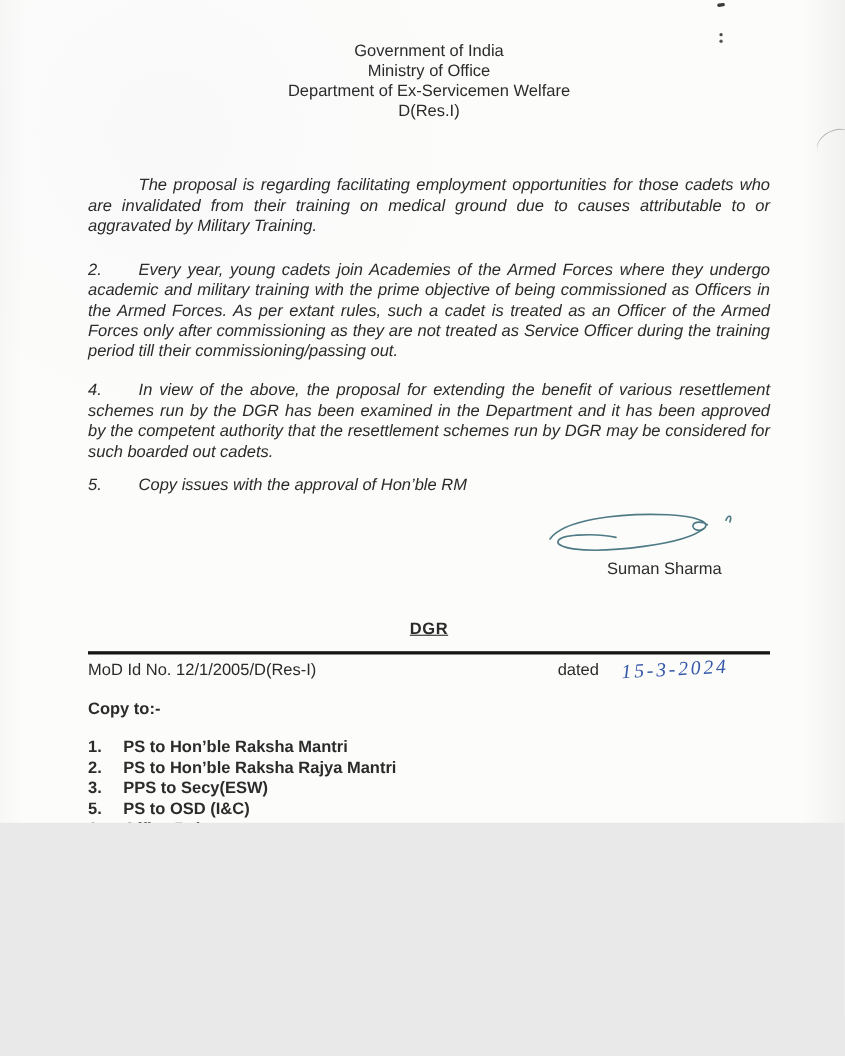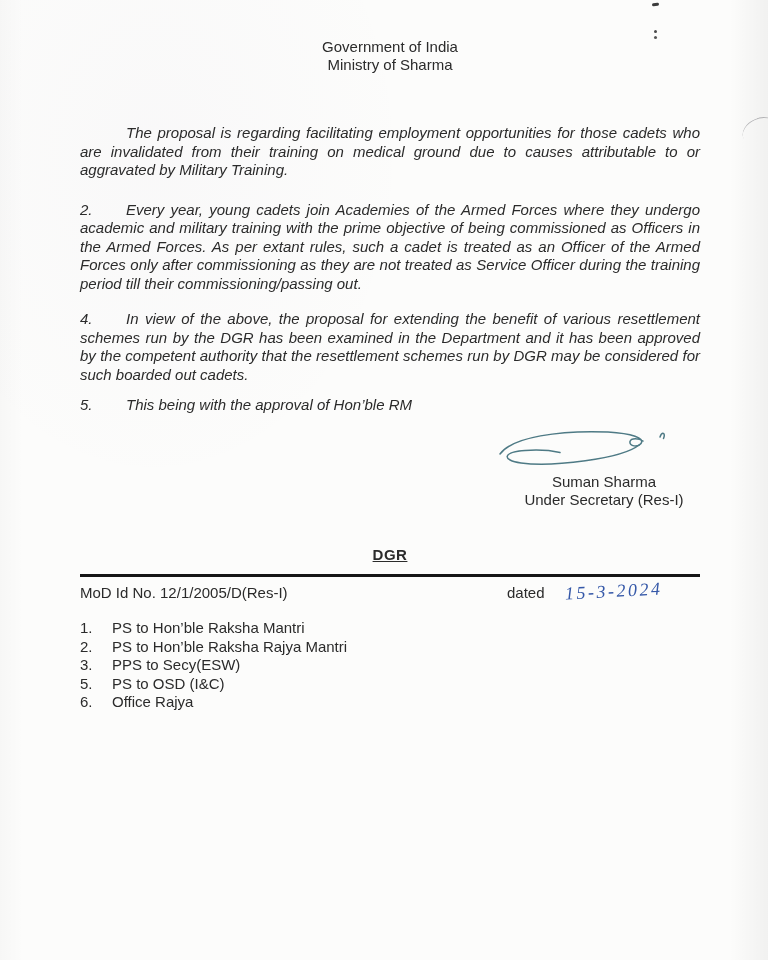--- a/index.html
+++ b/index.html
@@ -3,21 +3,21 @@
 <meta charset="utf-8">
 <style>
   html,body { margin:0; padding:0; }
   body {
     width:768px; height:960px;
     font-family:"Liberation Sans", sans-serif;
     background:#e9e9e9;
   }
   .page {
     position:relative;
-    width:768px; height:960px;
+    width:768px; height:748px;
     overflow:hidden;
     color:#2b2b2b;
     background:
       radial-gradient(ellipse at 20% 16%, rgba(120,100,160,0.025), transparent 30%),
       linear-gradient(to left, rgba(0,0,0,0.045), transparent 5%),
       linear-gradient(to right, rgba(0,0,0,0.02), transparent 3%),
       #fcfcfb;
     font-size:15px;
     line-height:18.5px;
   }
@@ -67,21 +67,21 @@
     font-family:"Liberation Serif", serif;
     font-style:italic;
     font-size:18px;
     color:#3558a8;
     letter-spacing:2.5px;
     transform:rotate(-3deg);
     white-space:nowrap;
   }
   .copy-to { margin-top:16px; font-weight:bold; }
   .copy-list { margin-top:17px; }
-  .copy-item { line-height:18.6px; }
+  .copy-item { line-height:18.6px;font-weight:bold; }
   .copy-num { display:inline-block; width:32px; }
 
   
   .speck-1 {
     position:absolute; left:652px; top:3px;
     width:7px; height:3px; background:#3c3c3c;
     border-radius:2px; transform:rotate(-8deg);
   }
   .speck-2 {
     position:absolute; left:654px; top:30px;
@@ -100,54 +100,56 @@
 <body>
 
 <div class="page">
   <div class="speck-1"></div>
   <div class="speck-2"></div>
   <div class="edge-curve"></div>
 
   <div class="content">
     <div class="letterhead">
       <div>Government of India</div>
-      <div>Ministry of Sharma</div>
+      <div>Ministry of Office</div>
+      <div>Department of Ex-Servicemen Welfare</div>
+      <div>D(Res.I)</div>
     </div>
 
     <div class="body-text">
       <p class="p-first"><span>The proposal is regarding facilitating employment opportunities for those cadets who are invalidated from their training on medical ground due to causes attributable to or aggravated by Military Training.</span></p>
       <p class="p2"><span class="pnum">2.</span><span>Every year, young cadets join Academies of the Armed Forces where they undergo academic and military training with the prime objective of being commissioned as Officers in the Armed Forces. As per extant rules, such a cadet is treated as an Officer of the Armed Forces only after commissioning as they are not treated as Service Officer during the training period till their commissioning/passing out.</span></p>
       <p class="p4"><span class="pnum">4.</span><span>In view of the above, the proposal for extending the benefit of various resettlement schemes run by the DGR has been examined in the Department and it has been approved by the competent authority that the resettlement schemes run by DGR may be considered for such boarded out cadets.</span></p>
-      <p class="p5"><span class="pnum">5.</span><span>This being with the approval of Hon’ble RM</span></p>
+      <p class="p5"><span class="pnum">5.</span><span>Copy issues with the approval of Hon’ble RM</span></p>
     </div>
 
     <div class="sig-block">
       <svg class="sig-scribble" width="178" height="46" viewBox="0 0 178 46">
         <g fill="none" stroke="#4e7a85" stroke-width="1.5" stroke-linecap="round">
           <path d="M 6 27 C 18 10, 66 3, 114 5 C 138 6.5, 151 11, 147 16.5 C 144 20.5, 135 19.5, 136 14.5 C 137 10.5, 145 11, 149 14"></path>
           <path d="M 145 18 C 128 32, 58 40, 27 36 C 7 33, 9 25, 31 23.5 C 44 22.6, 57 23.5, 66 25.5"></path>
           <path d="M 166 10 C 168 4.5, 172 5.5, 169.5 11.5"></path>
         </g>
       </svg>
       <div class="sig-name">Suman Sharma</div>
-      <div class="sig-title">Under Secretary (Res-I)</div>
     </div>
 
     <div class="dgr">DGR</div>
 
     <div class="rule"></div>
 
     <div class="mod-row">
       <span>MoD Id No. 12/1/2005/D(Res-I)</span>
       <span class="mod-right">
         <span>dated</span>
         <span class="hand-date">15-3-2024</span>
       </span>
     </div>
 
+    <div class="copy-to">Copy to:-</div>
 
     <div class="copy-list">
       <div class="copy-item"><span class="copy-num">1.</span><span>PS to Hon’ble Raksha Mantri</span></div>
       <div class="copy-item"><span class="copy-num">2.</span><span>PS to Hon’ble Raksha Rajya Mantri</span></div>
       <div class="copy-item"><span class="copy-num">3.</span><span>PPS to Secy(ESW)</span></div>
       <div class="copy-item"><span class="copy-num">5.</span><span>PS to OSD (I&amp;C)</span></div>
       <div class="copy-item"><span class="copy-num">6.</span><span>Office Rajya</span></div>
     </div>
   </div>
 </div>

